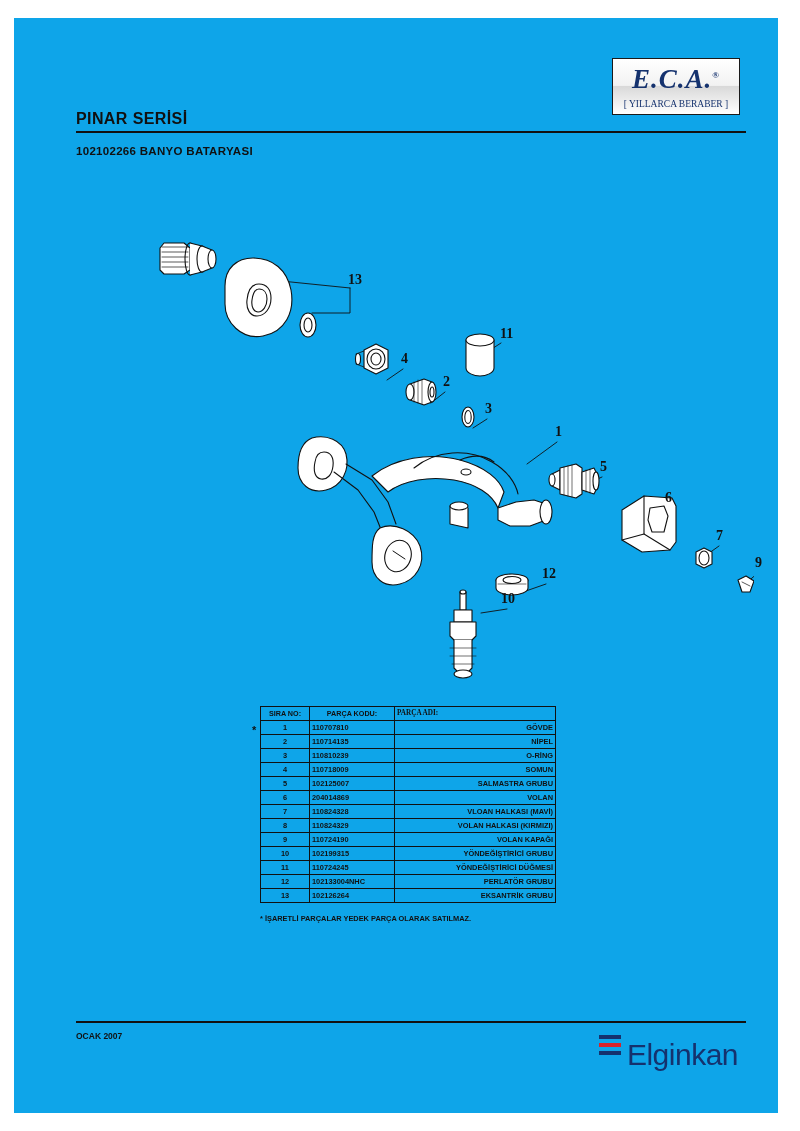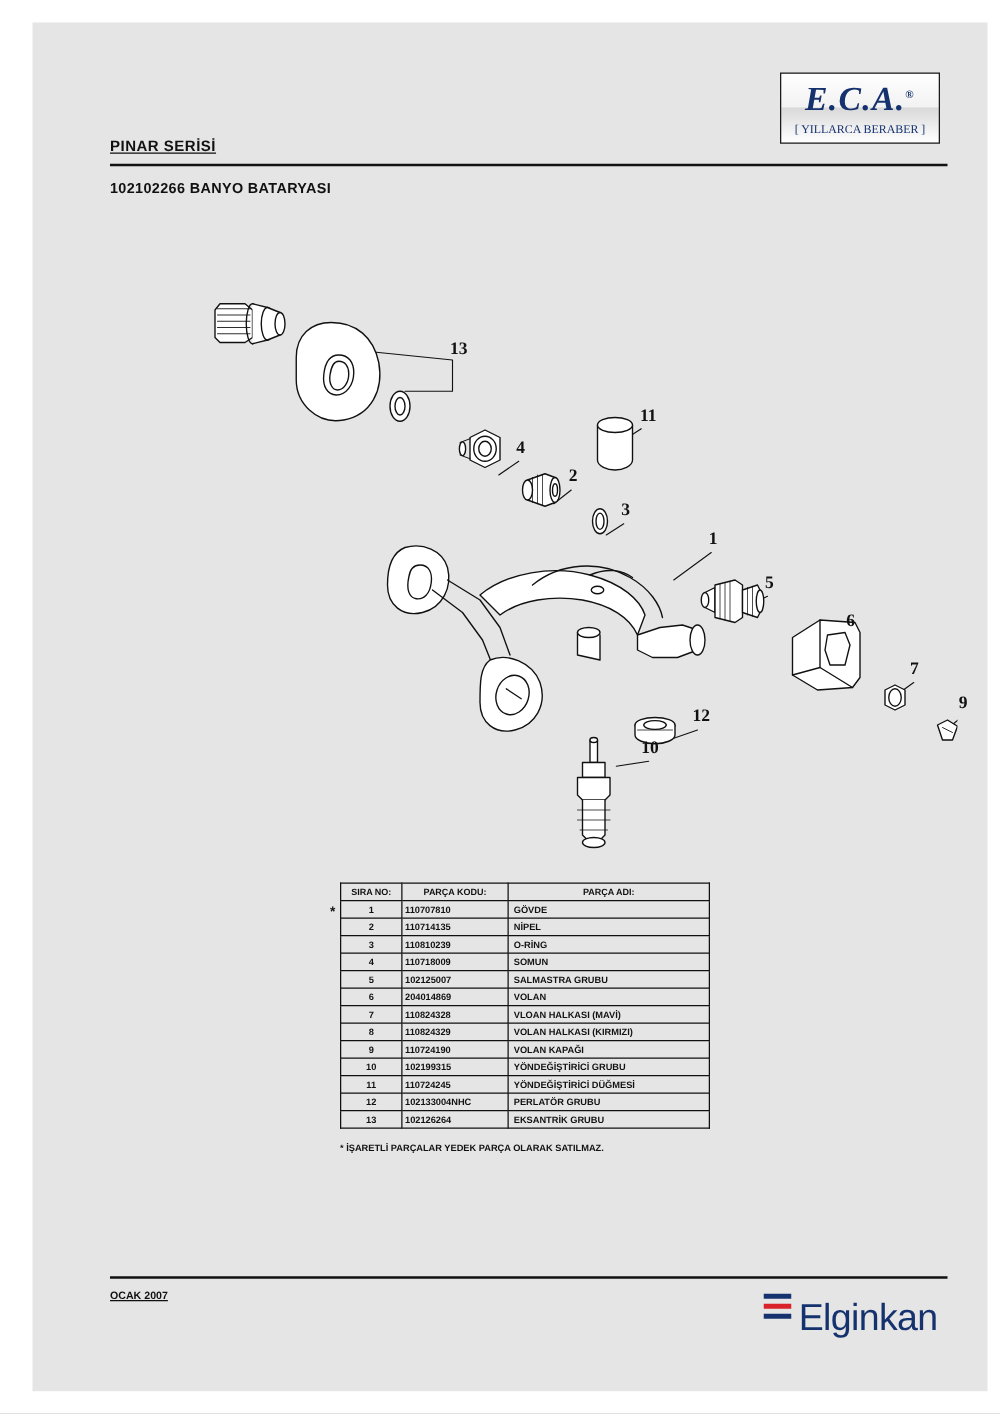--- a/index.html
+++ b/index.html
@@ -12,25 +12,25 @@
   }
   #page {
     position: relative;
     width: 800px;
     height: 1131px;
     background: #ffffff;
     overflow: hidden;
   }
   .sheet {
     position: absolute;
-    left: 26px;
+    left: 14px;
     top: 18px;
     width: 764px;
     height: 1095px;
-    background: #e5e5e5;
+    background: #0ea5e9;
     box-sizing: border-box;
   }
 
   
   .brand-logo {
     position: absolute;
     right: 38px;
     top: 40px;
     width: 128px;
     height: 57px;
@@ -61,25 +61,24 @@
     font-size: 9.5px;
     font-variant: small-caps;
     font-weight: normal;
     color: #15326e;
   }
 
   .series-title {
     position: absolute;
     left: 62px;
     top: 92px;
-    font-size: 12px;
+    font-size: 16px;
     font-weight: bold;
     letter-spacing: .4px;
     color: #111;
-    text-decoration: underline;
   }
   .rule {
     position: absolute;
     left: 62px;
     width: 670px;
     height: 2px;
     background: #111;
   }
   .rule-1 { top: 113px; }
   .product-title {
@@ -126,22 +125,22 @@
     line-height: 11px;
     font-weight: bold;
     white-space: nowrap;
   }
   #parts-table th {
     text-align: center;
     font-size: 7.2px;
   }
   #parts-table td.c-no { width: 44px; text-align: center; }
   #parts-table td.c-code { width: 80px; }
-  #parts-table td.c-name { text-align: left; padding-left: 4px; }
-  #parts-table th.h-name { text-align: center; }
+  #parts-table td.c-name { text-align: right; padding-left: 4px; }
+  #parts-table th.h-name { text-align: left; font-family: Liberation Serif, serif; }
 
   .asterisk-left {
     position: absolute;
     left: 238px;
     top: 706px;
     font-size: 11px;
     font-weight: bold;
     color: #111;
   }
   .table-note {
@@ -155,21 +154,20 @@
 
   
   .rule-2 { top: 1003px; }
   .footer-date {
     position: absolute;
     left: 62px;
     top: 1013px;
     font-size: 8.5px;
     font-weight: bold;
     color: #111;
-    text-decoration: underline;
   }
   .elginkan {
     position: absolute;
     right: 40px;
     top: 1000px;
     display: flex;
     align-items: center;
     gap: 6px;
   }
   .elginkan .mark {

